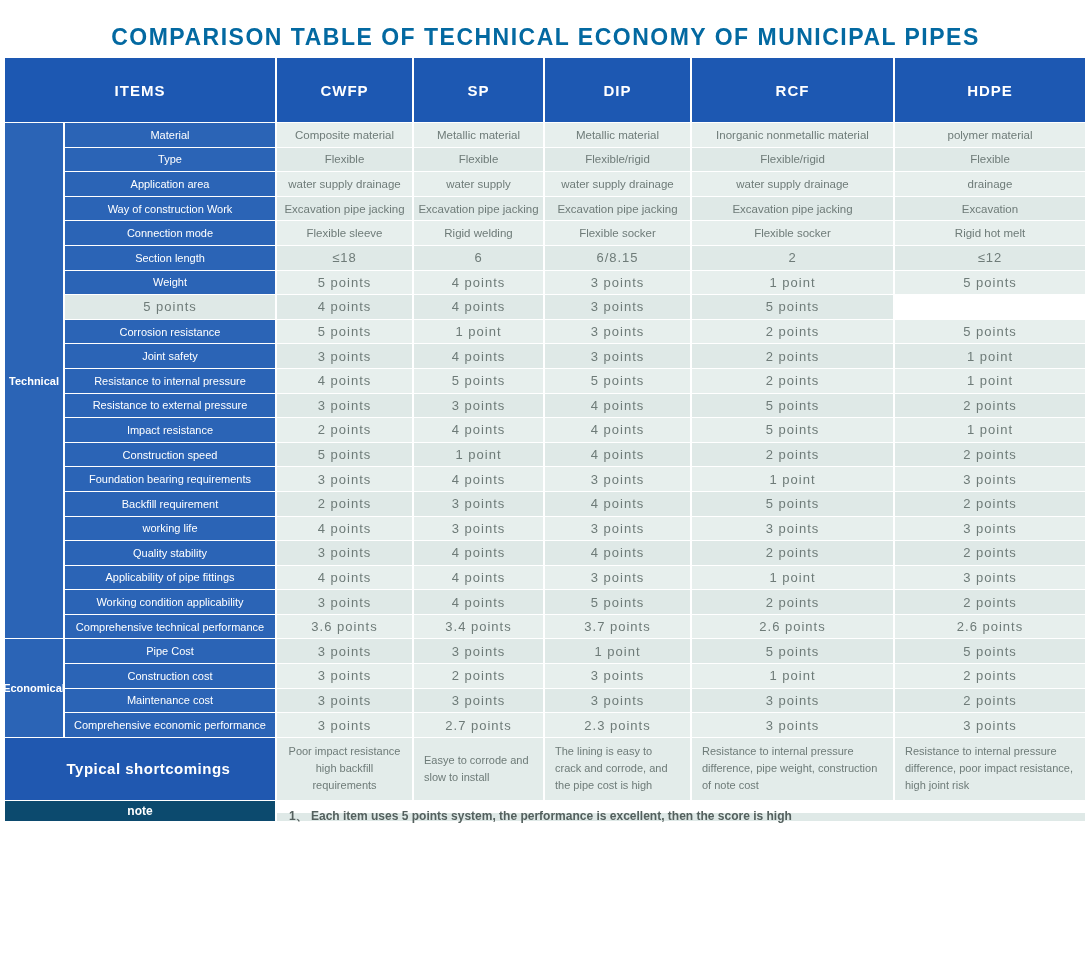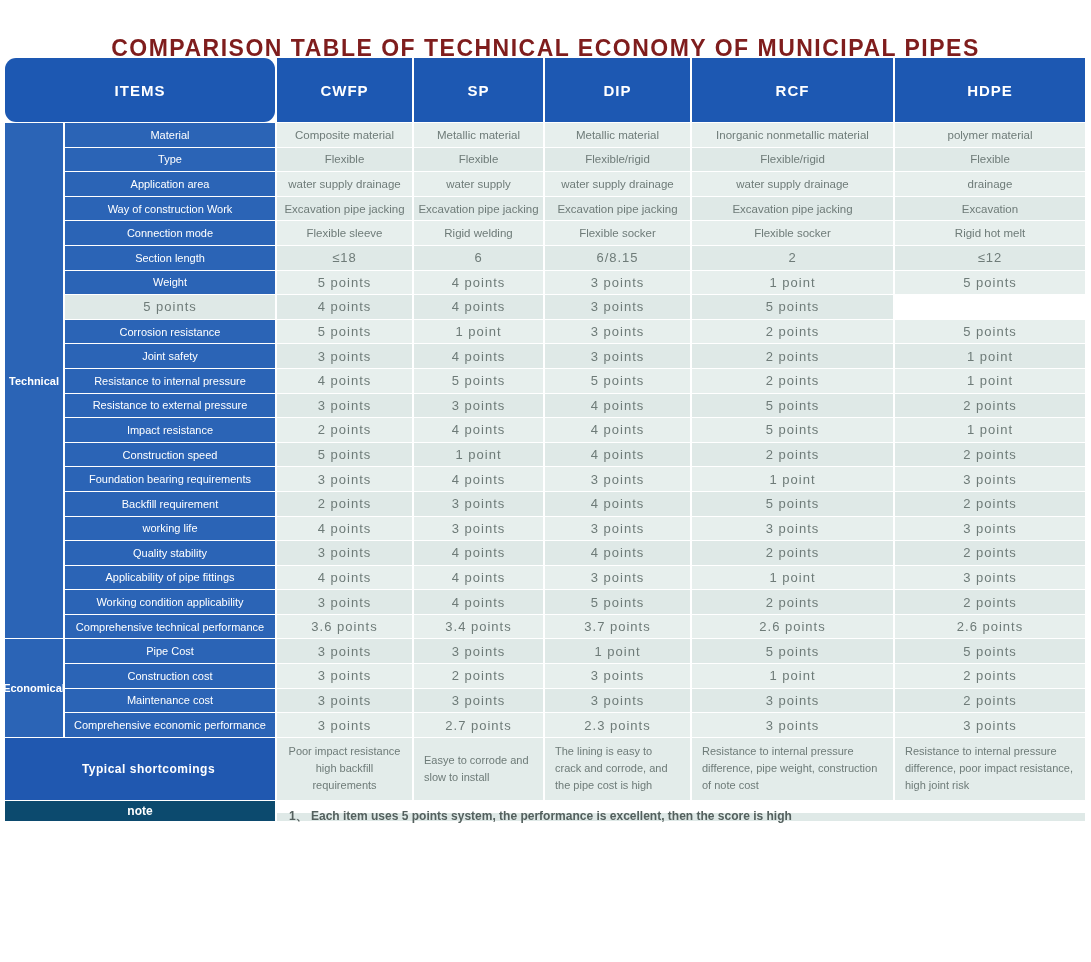--- a/index.html
+++ b/index.html
@@ -2,55 +2,55 @@
 <html><head>
 <meta charset="utf-8">
 <style>
   * { margin:0; padding:0; box-sizing:border-box; }
   html,body { background:#ffffff; }
   body {
     width:1091px; height:962px; overflow:hidden; position:relative;
     font-family:"Liberation Sans", sans-serif;
   }
   .page-title {
-    text-align:center; padding-top:35px; font-size:23px; font-weight:bold;
-    color:#7f1d1d; letter-spacing:1.5px;
+    text-align:center; padding-top:24px; font-size:23px; font-weight:bold;
+    color:#0369a1; letter-spacing:1.5px;
   }
   .table-wrap { position:absolute; left:5px; top:58px; width:1080px; }
   .grid {
     display:grid; background:#ffffff;
     grid-template-columns:58px 210px 135px 129px 145px 201px 190px;
     grid-template-rows:64px repeat(25, 23.6px) 62px 20px;
     gap:1px 2px;
     width:1080px;
   }
   .th {
     background:#1d58b2; color:#ffffff; display:flex; align-items:center;
     justify-content:center; font-weight:bold; font-size:15px; letter-spacing:1px;
   }
-  .th.span2 { grid-column:span 2;border-radius:11px; }
+  .th.span2 { grid-column:span 2; }
   .group-cell {
     background:#2b64b6; color:#ffffff; display:flex; align-items:center;
     justify-content:center; font-size:11px; font-weight:bold; grid-column:1;
   }
   .label-cell {
     background:#2b64b6; color:#ffffff; display:flex; align-items:center;
     justify-content:center; font-size:11px; grid-column:2;
     text-align:right; padding:0 4px;
   }
   .val-cell {
     display:flex; align-items:center; justify-content:center;
     color:#6e7b78; font-size:11.5px; text-align:center; padding:0 4px;
   }
   .val-cell.score { font-size:13px; letter-spacing:1px; }
   .row-even { background:#e7efed; }
   .row-odd  { background:#dfe9e7; }
   .short-label {
     grid-column:1 / span 2; background:#2058b0; color:#ffffff; display:flex;
-    align-items:center; justify-content:center; font-size:12px; font-weight:bold;
+    align-items:center; justify-content:center; font-size:15px; font-weight:bold;
     letter-spacing:0.5px;
     padding-left:17px;
   }
   .short-cell {
     background:#e3ecea; color:#6e7b78; font-size:11px; line-height:1.55;
     display:flex; align-items:center; padding:6px 10px; text-align:left;
   }
   .short-cell.center { justify-content:center; text-align:center; }
   .note-label {
     grid-column:1 / span 2; background:#0c4a6e; color:#ffffff; display:flex;

